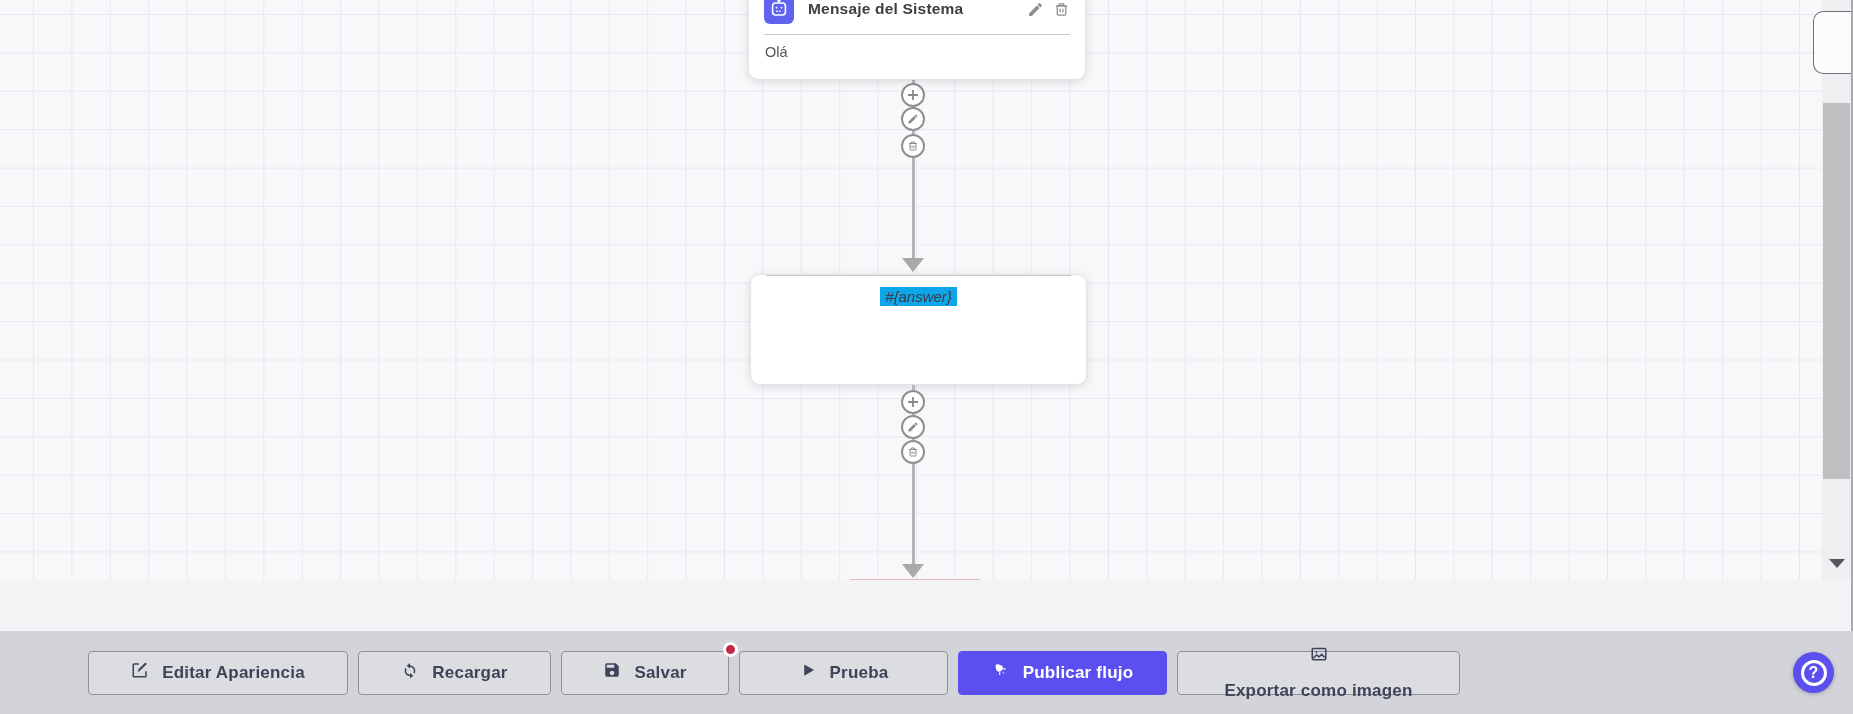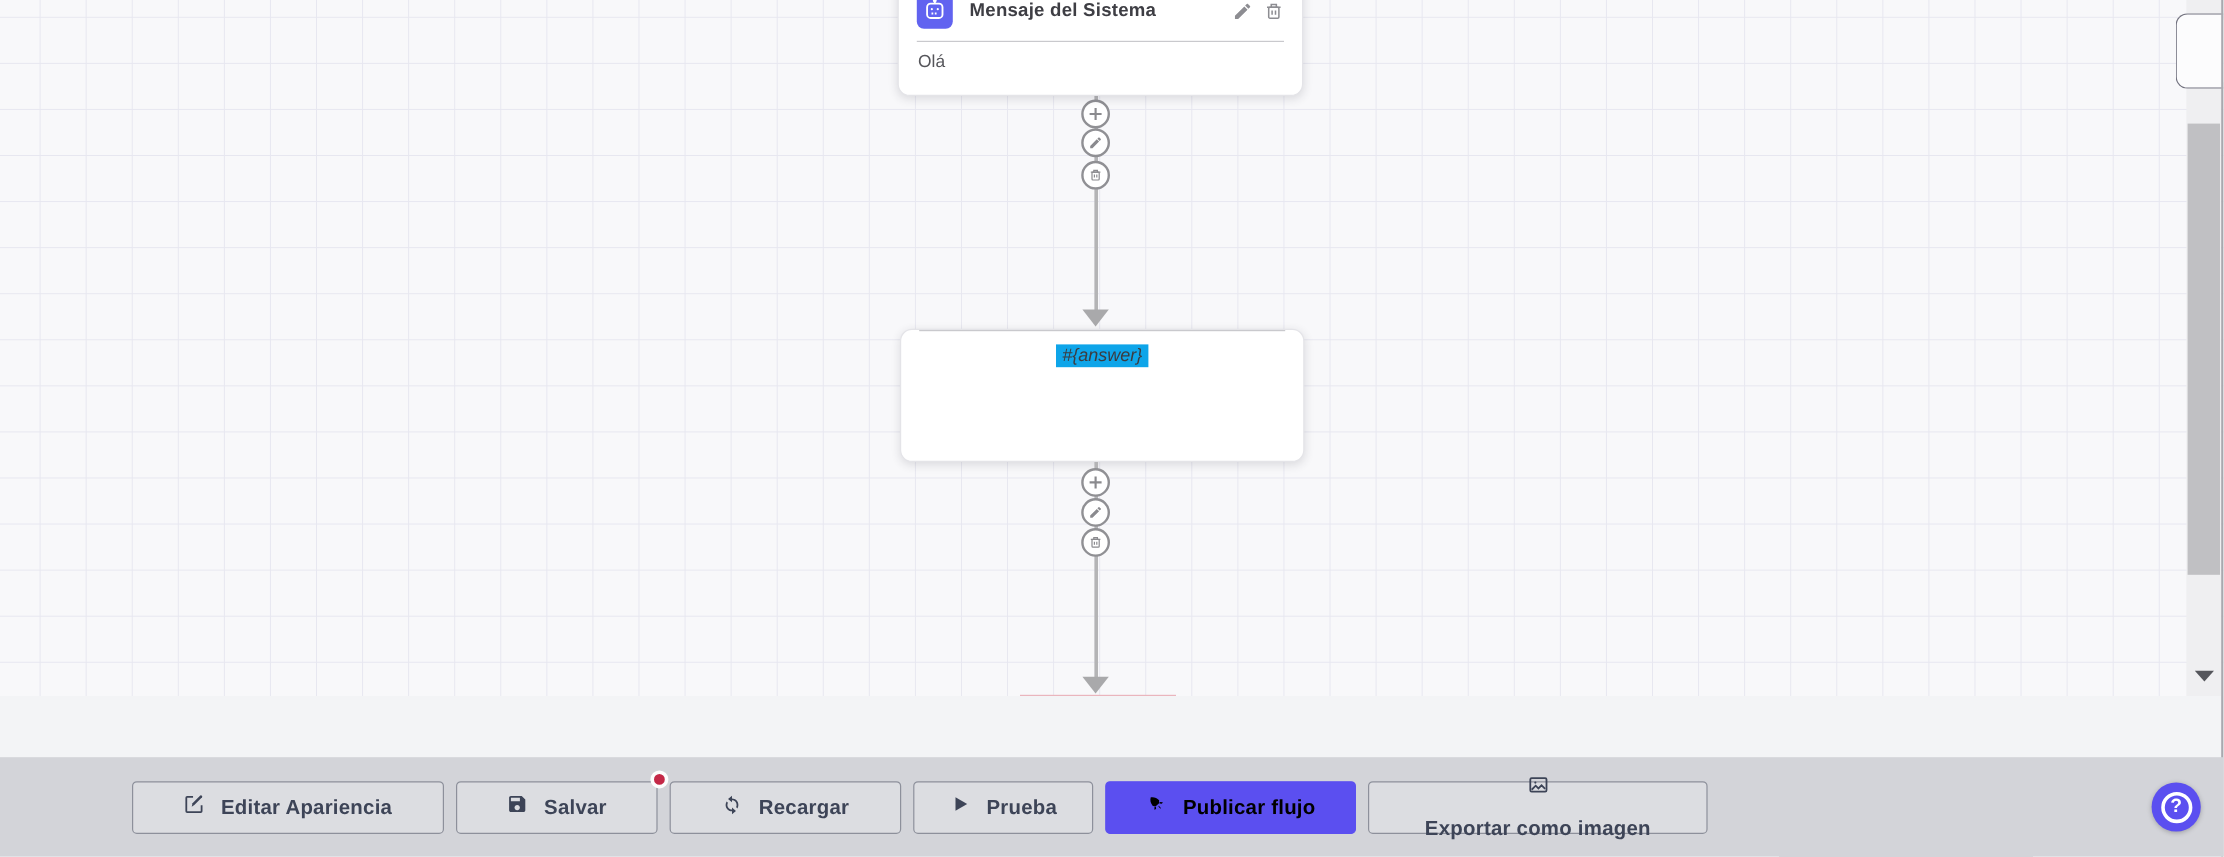--- a/index.html
+++ b/index.html
@@ -47,28 +47,28 @@
     background:#fff; border:2.5px solid #909094; border-radius:50%;
     display:flex; align-items:center; justify-content:center; color:#8a8a8e;
     cursor:pointer; }
   .circle-btn svg { width:12px; height:12px; display:block; }
   .next-edge { position:absolute; left:850px; top:578.5px; width:130px;
     height:1.6px; background:#eab5bd; }
 
   
   .toolbar { position:absolute; left:0; top:631px; width:1853px; height:83px;
     background:#d3d4d9; display:flex; align-items:center; }
-  .btn-row { display:flex; gap:10px; margin-left:110px; }
+  .btn-row { display:flex; gap:10px; margin-left:88px; }
   .tb-btn { position:relative; height:44px; border:1px solid #8d909b;
     border-radius:4px; background:#dcdde1; color:#3d4457; font-weight:bold;
     font-size:17px; font-family:"Liberation Sans", sans-serif;
     display:flex; align-items:center; justify-content:center; gap:13px;
     cursor:pointer; letter-spacing:.2px; }
   .tb-btn svg { width:18px; height:18px; flex:0 0 18px; }
-  .tb-btn.primary { background:#5b4ff0; border:1px solid #5b4ff0; color:#000000; }
+  .tb-btn.primary { background:#5b4ff0; border:1px solid #5b4ff0; color:#ffffff; }
   .dot-badge { position:absolute; top:-10px; right:-10px; width:15px; height:15px;
     background:#c42847; border:3px solid #fdfdfd; border-radius:50%; }
 
   
   .v-track { position:absolute; left:1822px; top:0; width:29px; height:580px;
     background:#efeff1; }
   .v-thumb { position:absolute; left:1823px; top:103px; width:27px; height:376px;
     background:#c0c0c3; cursor:pointer; }
   .v-down { position:absolute; left:1829px; top:559px; width:0; height:0;
     border-left:8px solid transparent; border-right:8px solid transparent;
@@ -201,41 +201,41 @@
       <button class="tb-btn" style="width:260px;">
         <span>
           <svg viewBox="0 0 24 24" fill="none" stroke="currentColor" stroke-width="2">
             <path d="M20 13.5V20a1 1 0 0 1-1 1H4a1 1 0 0 1-1-1V5a1 1 0 0 1 1-1h6.5"></path>
             <path d="M9 15l.9-3.9 8.6-8.6a1.45 1.45 0 0 1 2 2L11.9 13.1 9 15z" fill="currentColor" stroke="none"></path>
           </svg>
         </span>
         <span>Editar Apariencia</span>
       </button>
 
+      <button class="tb-btn" style="width:193px;">
+        <span>
+          <svg viewBox="0 0 24 24" fill="currentColor">
+            <path d="M12 6V2.8L7.6 6.4 12 10V7.9c2.8 0 5.1 2.3 5.1 5.1 0 .9-.2 1.7-.6 2.4l1.5 1.5c.7-1.1 1.1-2.5 1.1-3.9C19.1 9.2 15.9 6 12 6z"></path>
+            <path d="M12 18.1c-2.8 0-5.1-2.3-5.1-5.1 0-.9.2-1.7.6-2.4L6 9.1c-.7 1.1-1.1 2.5-1.1 3.9 0 3.9 3.2 7.1 7.1 7.1v3.2l4.4-3.6L12 16v2.1z"></path>
+          </svg>
+        </span>
+        <span>Recargar</span>
+      </button>
+
       <button class="tb-btn" style="width:168px;">
         <span>
           <svg viewBox="0 0 24 24" fill="currentColor">
             <path d="M17 3H5c-1.1 0-2 .9-2 2v14c0 1.1.9 2 2 2h14c1.1 0 2-.9 2-2V7l-4-4zm-5 16c-1.7 0-3-1.3-3-3s1.3-3 3-3 3 1.3 3 3-1.3 3-3 3zm3-10H5V5h10v4z"></path>
           </svg>
         </span>
         <span>Salvar</span>
         <span class="dot-badge"></span>
       </button>
 
-      <button class="tb-btn" style="width:193px;">
-        <span>
-          <svg viewBox="0 0 24 24" fill="currentColor">
-            <path d="M12 6V2.8L7.6 6.4 12 10V7.9c2.8 0 5.1 2.3 5.1 5.1 0 .9-.2 1.7-.6 2.4l1.5 1.5c.7-1.1 1.1-2.5 1.1-3.9C19.1 9.2 15.9 6 12 6z"></path>
-            <path d="M12 18.1c-2.8 0-5.1-2.3-5.1-5.1 0-.9.2-1.7.6-2.4L6 9.1c-.7 1.1-1.1 2.5-1.1 3.9 0 3.9 3.2 7.1 7.1 7.1v3.2l4.4-3.6L12 16v2.1z"></path>
-          </svg>
-        </span>
-        <span>Recargar</span>
-      </button>
-
-      <button class="tb-btn" style="width:150px;">
+      <button class="tb-btn" style="width:209px;">
         <span>
           <svg viewBox="0 0 24 24" fill="currentColor">
               <path d="M7 4.5l13 7.5-13 7.5z"></path>
             </svg>
         </span>
         <span>Prueba</span>
       </button>
 
       <button class="tb-btn primary" style="width:209px;">
         <span>

